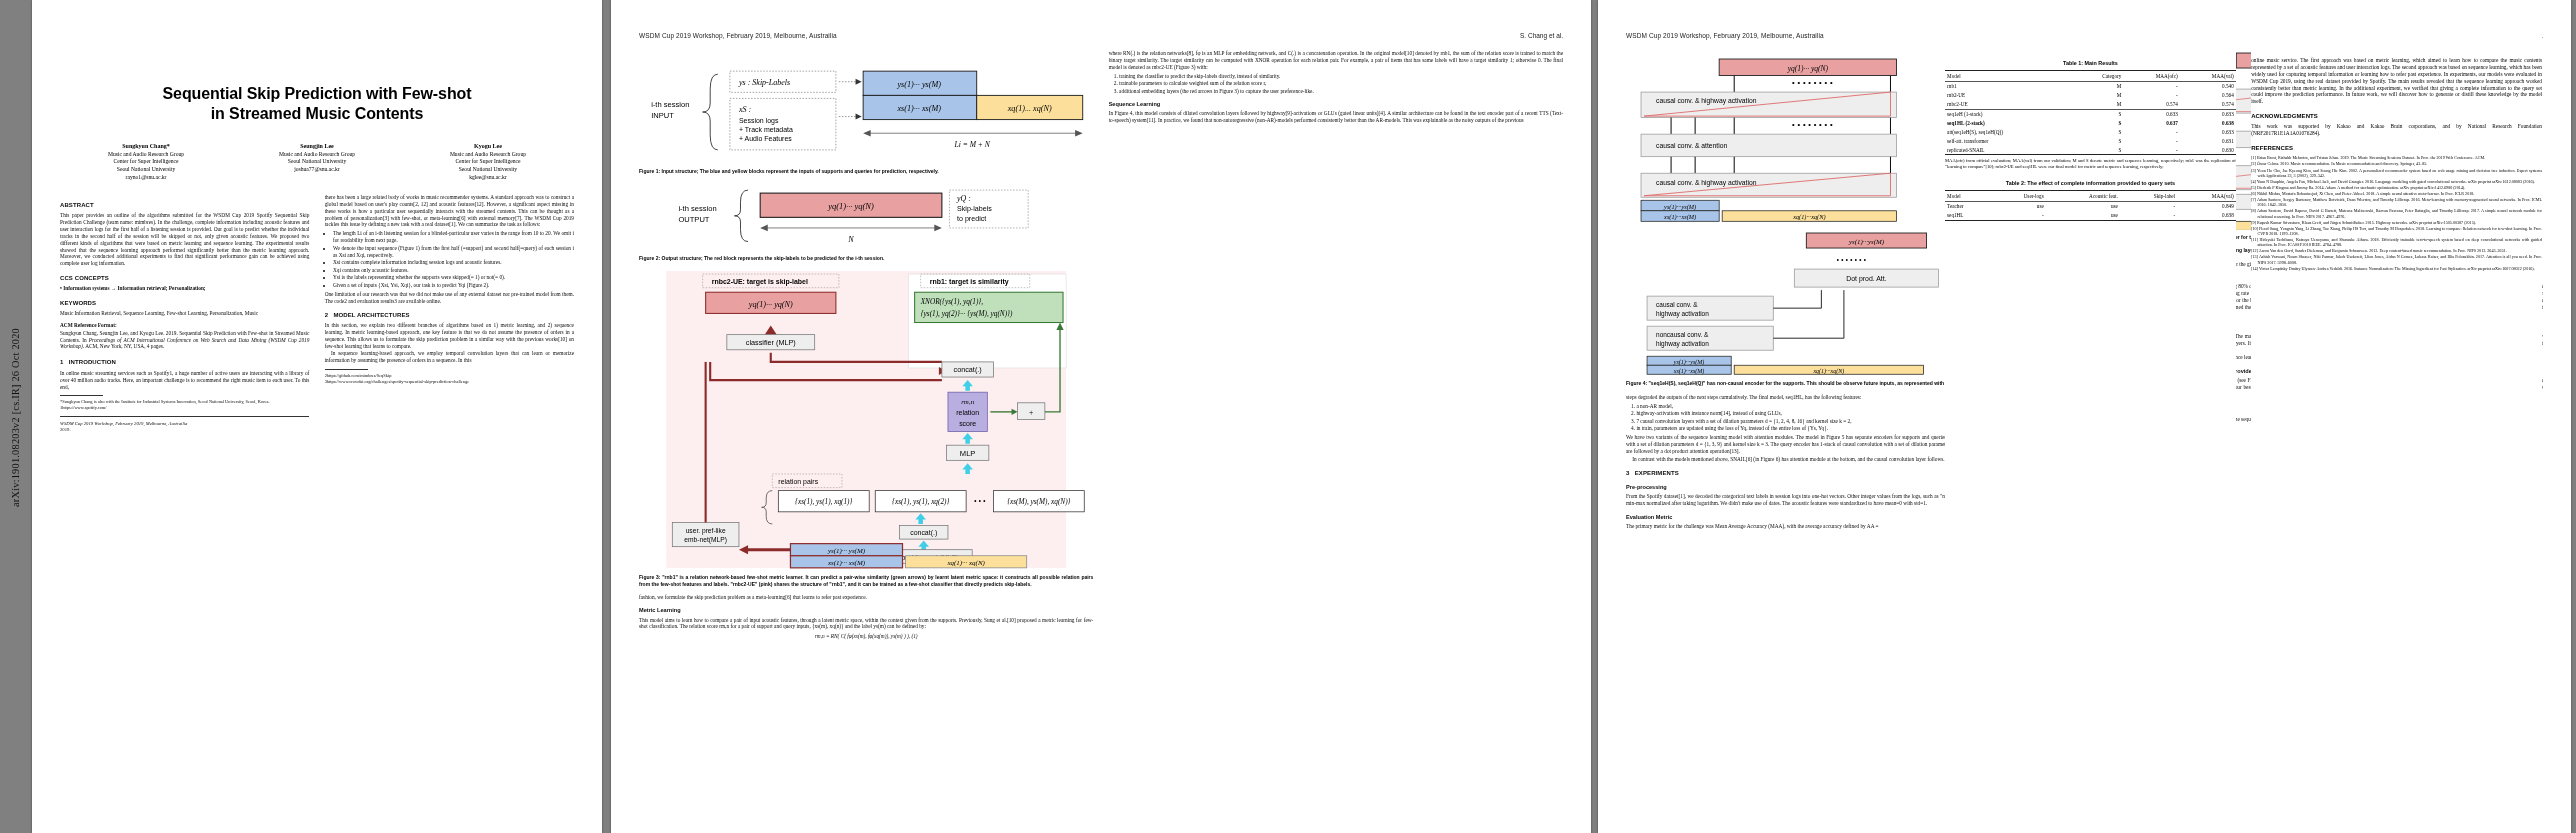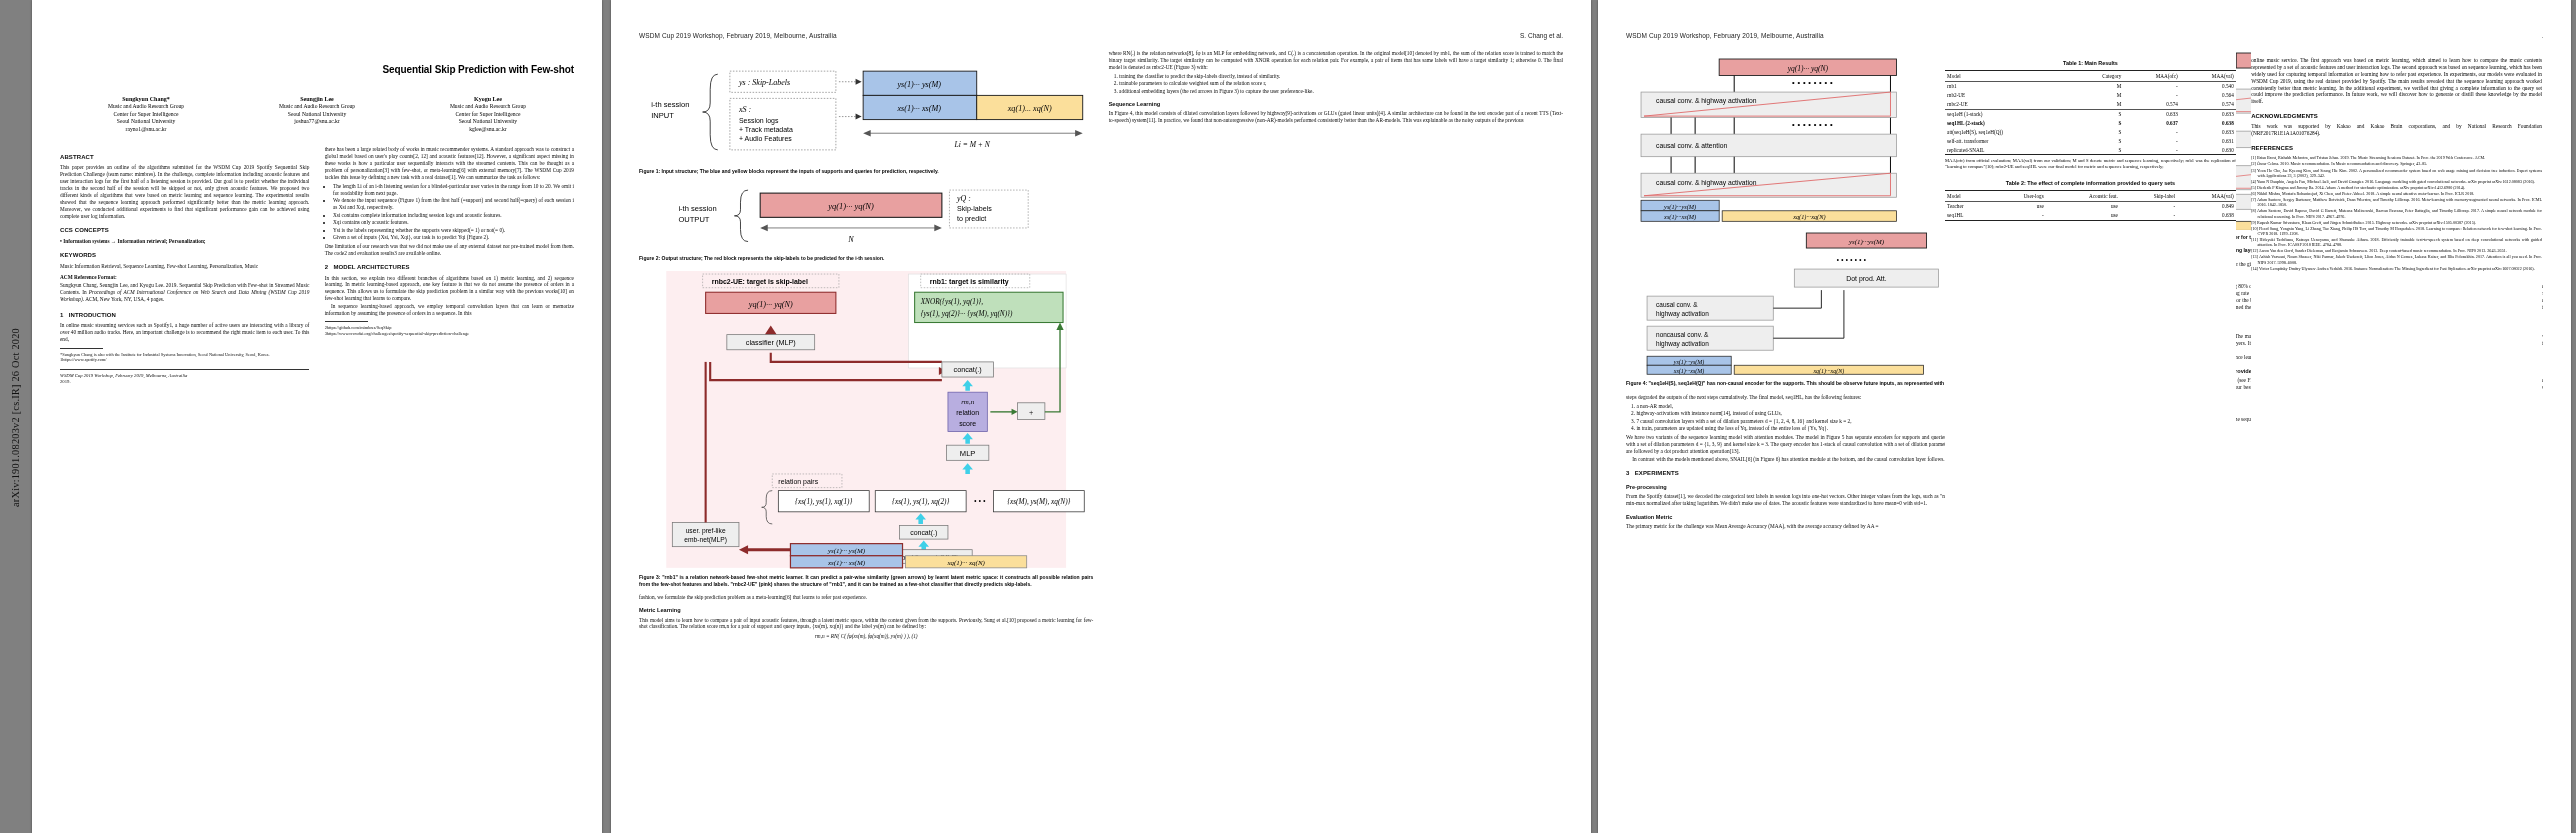--- a/index.html
+++ b/index.html
@@ -8,21 +8,21 @@
   .arxiv-stamp{position:absolute;left:4.2px;top:0;width:23.6px;height:834px;display:flex;align-items:center;justify-content:center;}
   .arxiv-stamp span{transform:rotate(-90deg);white-space:nowrap;font-family:"Liberation Serif",serif;font-size:10.4px;color:#111;letter-spacing:0.2px;}
   .page{position:absolute;top:0;background:#fff;height:834px;box-shadow:0 0 2.1px rgba(0,0,0,.45);}
   .p1{left:32px;width:570px;}
   .p2{left:611px;width:980px;}
   .p3{left:1598px;width:973px;}
   .inner{padding:32px 28px 0 28px;height:100%;box-sizing:border-box;}
 
   .runhead{font-size:6.5px;color:#1a1a1a;display:flex;justify-content:space-between;font-family:"Liberation Sans",sans-serif;margin-bottom:11px;}
   .runhead .l{letter-spacing:0.1px}
-  .title{text-align:right;font-family:"Liberation Sans",sans-serif;font-weight:bold;font-size:10px;line-height:1.26;color:#000;margin:32px 0 0 0;letter-spacing:-0.1px;}
+  .title{text-align:center;font-family:"Liberation Sans",sans-serif;font-weight:bold;font-size:16px;line-height:1.26;color:#000;margin:52px 0 0 0;letter-spacing:-0.1px;}
   .authors{display:flex;justify-content:space-between;margin:18px 5.6px 0 5.6px;}
   .author{width:32%;text-align:center;font-size:5.6px;line-height:1.38;}
   .author .nm{font-weight:bold;font-size:6px;}
 
   .cols2{display:flex;gap:15.3px;margin-top:12.5px;}
   .col{width:calc(50% - 7.6px);font-size:5.3px;line-height:1.3;text-align:justify;color:#0b0b0b;}
   h2.sec{font-family:"Liberation Sans",sans-serif;font-weight:bold;font-size:6px;margin:7.6px 0 2.8px 0;letter-spacing:0.1px;}
   h3.sub{font-family:"Liberation Sans",sans-serif;font-weight:bold;font-size:5.6px;margin:6.3px 0 2.1px 0;}
   p{margin:0 0 0 0;text-indent:0;}
   p+p{text-indent:6.3px;margin-top:0.7px;}
@@ -65,20 +65,21 @@
 
   <div class="arxiv-stamp">
     <span>arXiv:1901.08203v2  [cs.IR]  26 Oct 2020</span>
   </div>
 
   <div class="page p1">
       <div class="inner">
 
     <div class="title">
       <div>Sequential Skip Prediction with Few-shot</div>
+      <div>in Streamed Music Contents</div>
     </div>
 
     <div class="authors">
       <div class="author">
         <div class="nm">Sungkyun Chang*</div>
         <div>Music and Audio Research Group</div>
         <div>Center for Super Intelligence</div>
         <div>Seoul National University</div>
         <div>rayno1@snu.ac.kr</div>
       </div>

